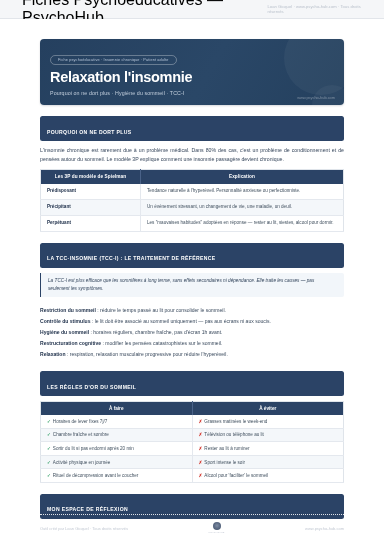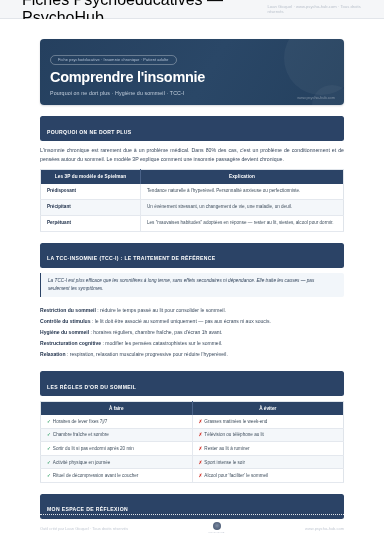--- a/index.html
+++ b/index.html
@@ -245,21 +245,21 @@
   <div class="topbar-meta">Loan Gicquel · www.psycho-hub.com · Tous droits réservés</div>
 </div>
 
 <div class="sheet">
 
   <div class="hero">
     <div class="hero-circ1"></div>
     <div class="hero-circ2"></div>
     <div class="hero-inner">
       <div class="hero-pill">Fiche psychoéducative · Insomnie chronique · Patient adulte</div>
-      <div class="hero-title">Comprendre l'insomnie</div>
+      <div class="hero-title">Relaxation l'insomnie</div>
       <div class="hero-sub">Pourquoi on ne dort plus · Hygiène du sommeil · TCC-I</div>
     </div>
     <div class="hero-url">www.psycho-hub.com</div>
   </div>
 
   <div class="sec-bar">
     <span class="sec-bar-label">POURQUOI ON NE DORT PLUS</span>
   </div>
   <p class="para">L'insomnie chronique est rarement due à un problème médical. Dans 80% des cas, c'est un problème de conditionnement et de pensées autour du sommeil. Le modèle 3P explique comment une insomnie passagère devient chronique.</p>
 

